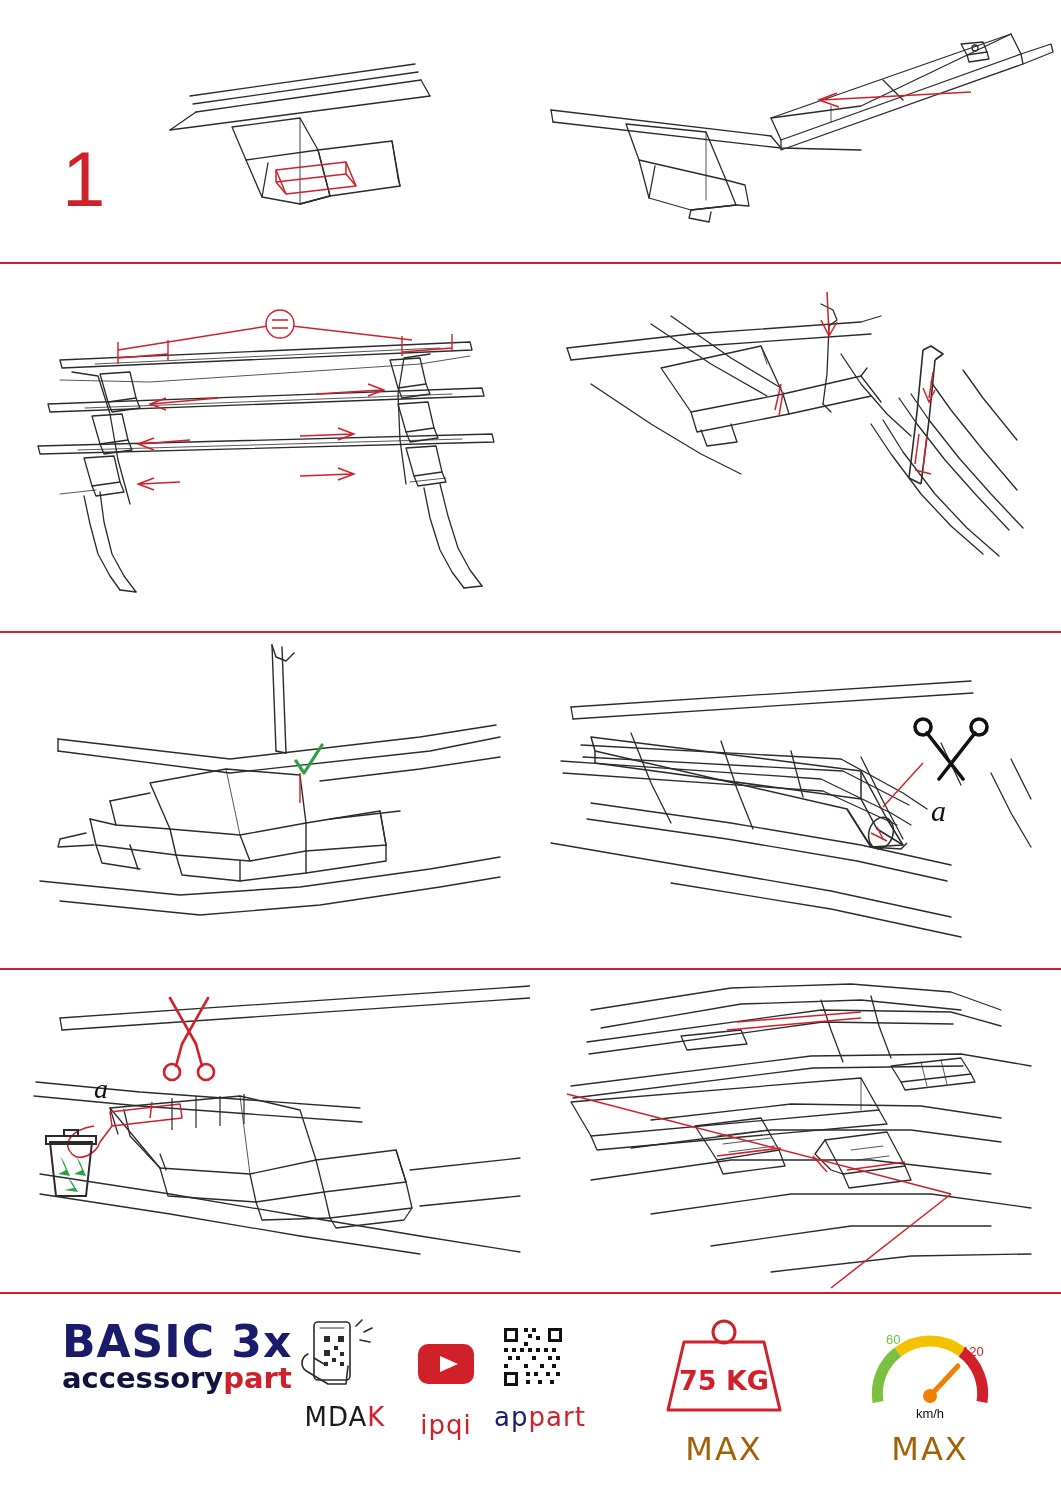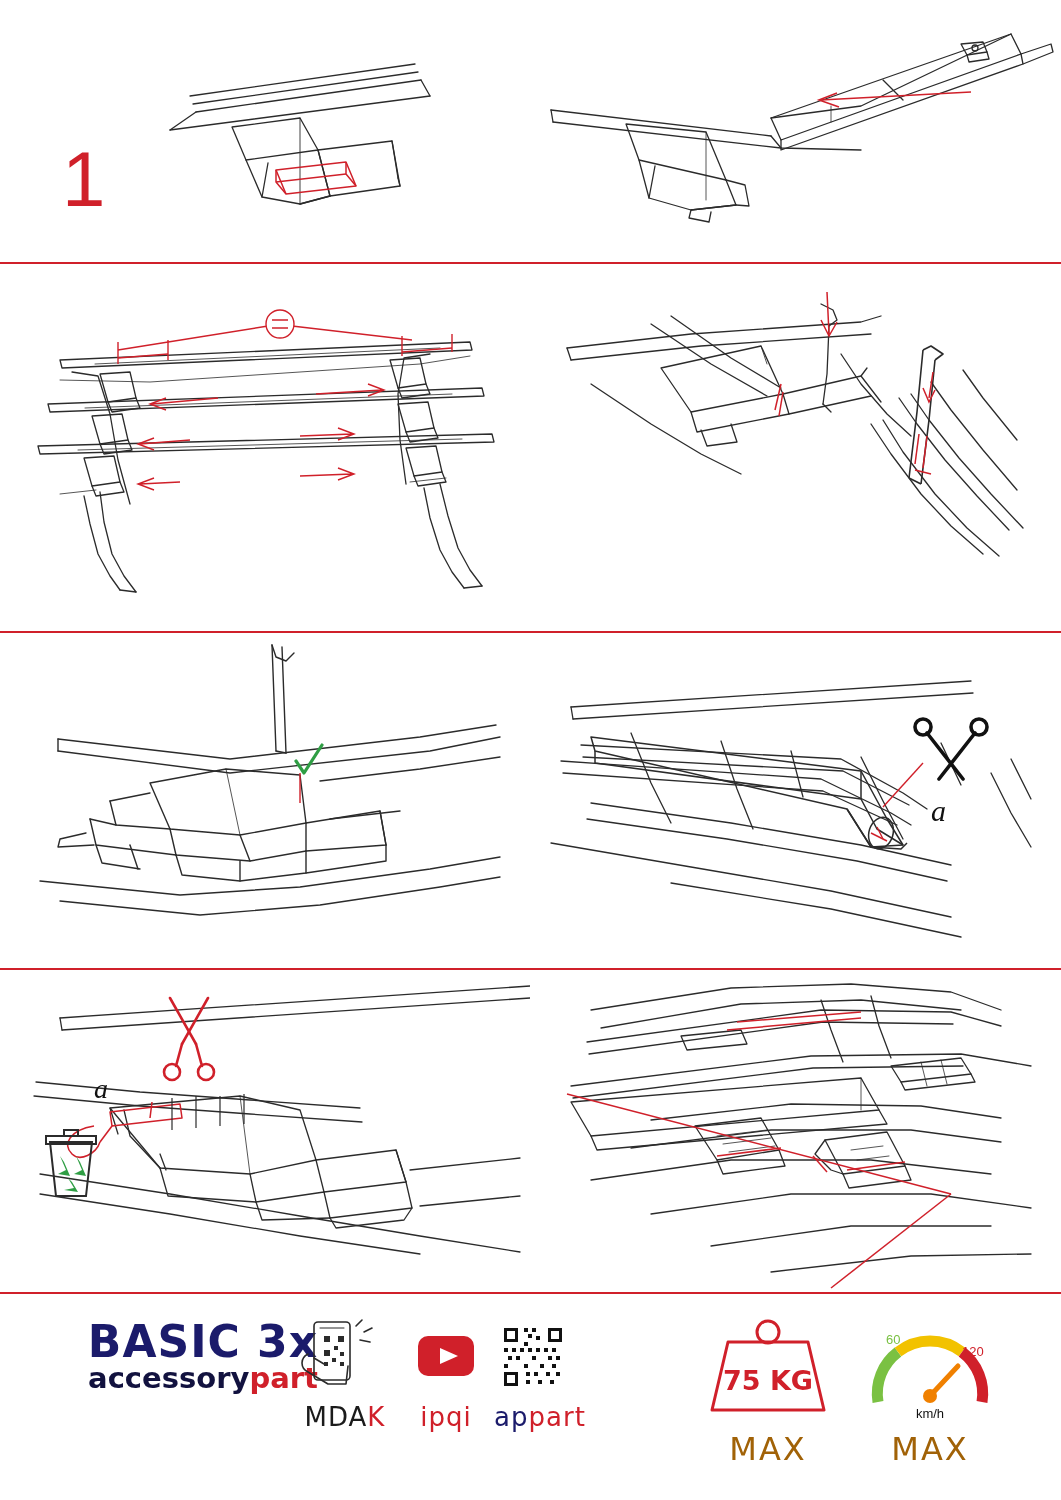--- a/index.html
+++ b/index.html
@@ -63,24 +63,23 @@
   
   .footer {
     position: absolute;
     left: 0;
     top: 1294px;
     width: 1061px;
     height: 206px;
   }
   .brand-block {
     position: absolute;
-    left: 78px;
+    left: 62px;
     top: 26px;
     width: 250px;
-    text-align: center;
   }
   .brand-title {
     font-family: "DejaVu Sans", sans-serif;
     font-weight: bold;
     font-size: 44px;
     letter-spacing: 1px;
     color: #1b1b6b;
     line-height: 1;
   }
   .brand-title .x { color: #1b1b6b; }
@@ -99,38 +98,38 @@
   }
   .logo .caption {
     font-family: "DejaVu Sans", sans-serif;
     font-size: 26px;
     letter-spacing: 1px;
     margin-top: 6px;
   }
   .lg-mdak { left: 290px; top: 24px; width: 110px; }
   .lg-mdak .caption { color: #1b1b1b; text-align: center; }
   .lg-mdak .caption .k { color: #d0202a; }
-  .lg-ipqi { left: 398px; top: 24px; width: 96px; }
+  .lg-ipqi { left: 398px; top: 32px; width: 96px; }
   .lg-ipqi .caption { color: #d0202a; }
   .lg-apline { left: 480px; top: 24px; width: 120px; }
   .lg-apline .caption { color: #1b1b6b; }
   .lg-apline .caption .ln { color: #d0202a; }
 
   .maxblock {
     position: absolute;
     text-align: center;
   }
   .maxblock .max-label {
     font-family: "DejaVu Sans", sans-serif;
     font-size: 32px;
     letter-spacing: 2px;
     color: #a16207;
     margin-top: 4px;
   }
-  .mb-weight { left: 688px; top: 16px; width: 160px; }
+  .mb-weight { left: 644px; top: 16px; width: 160px; }
   .mb-speed  { left: 850px; top: 16px; width: 160px; }
 
   .kgtext {
     font-family: "DejaVu Sans", sans-serif;
     font-weight: bold;
     font-size: 27px;
     fill: #d0202a;
   }
 </style>
 </head>

